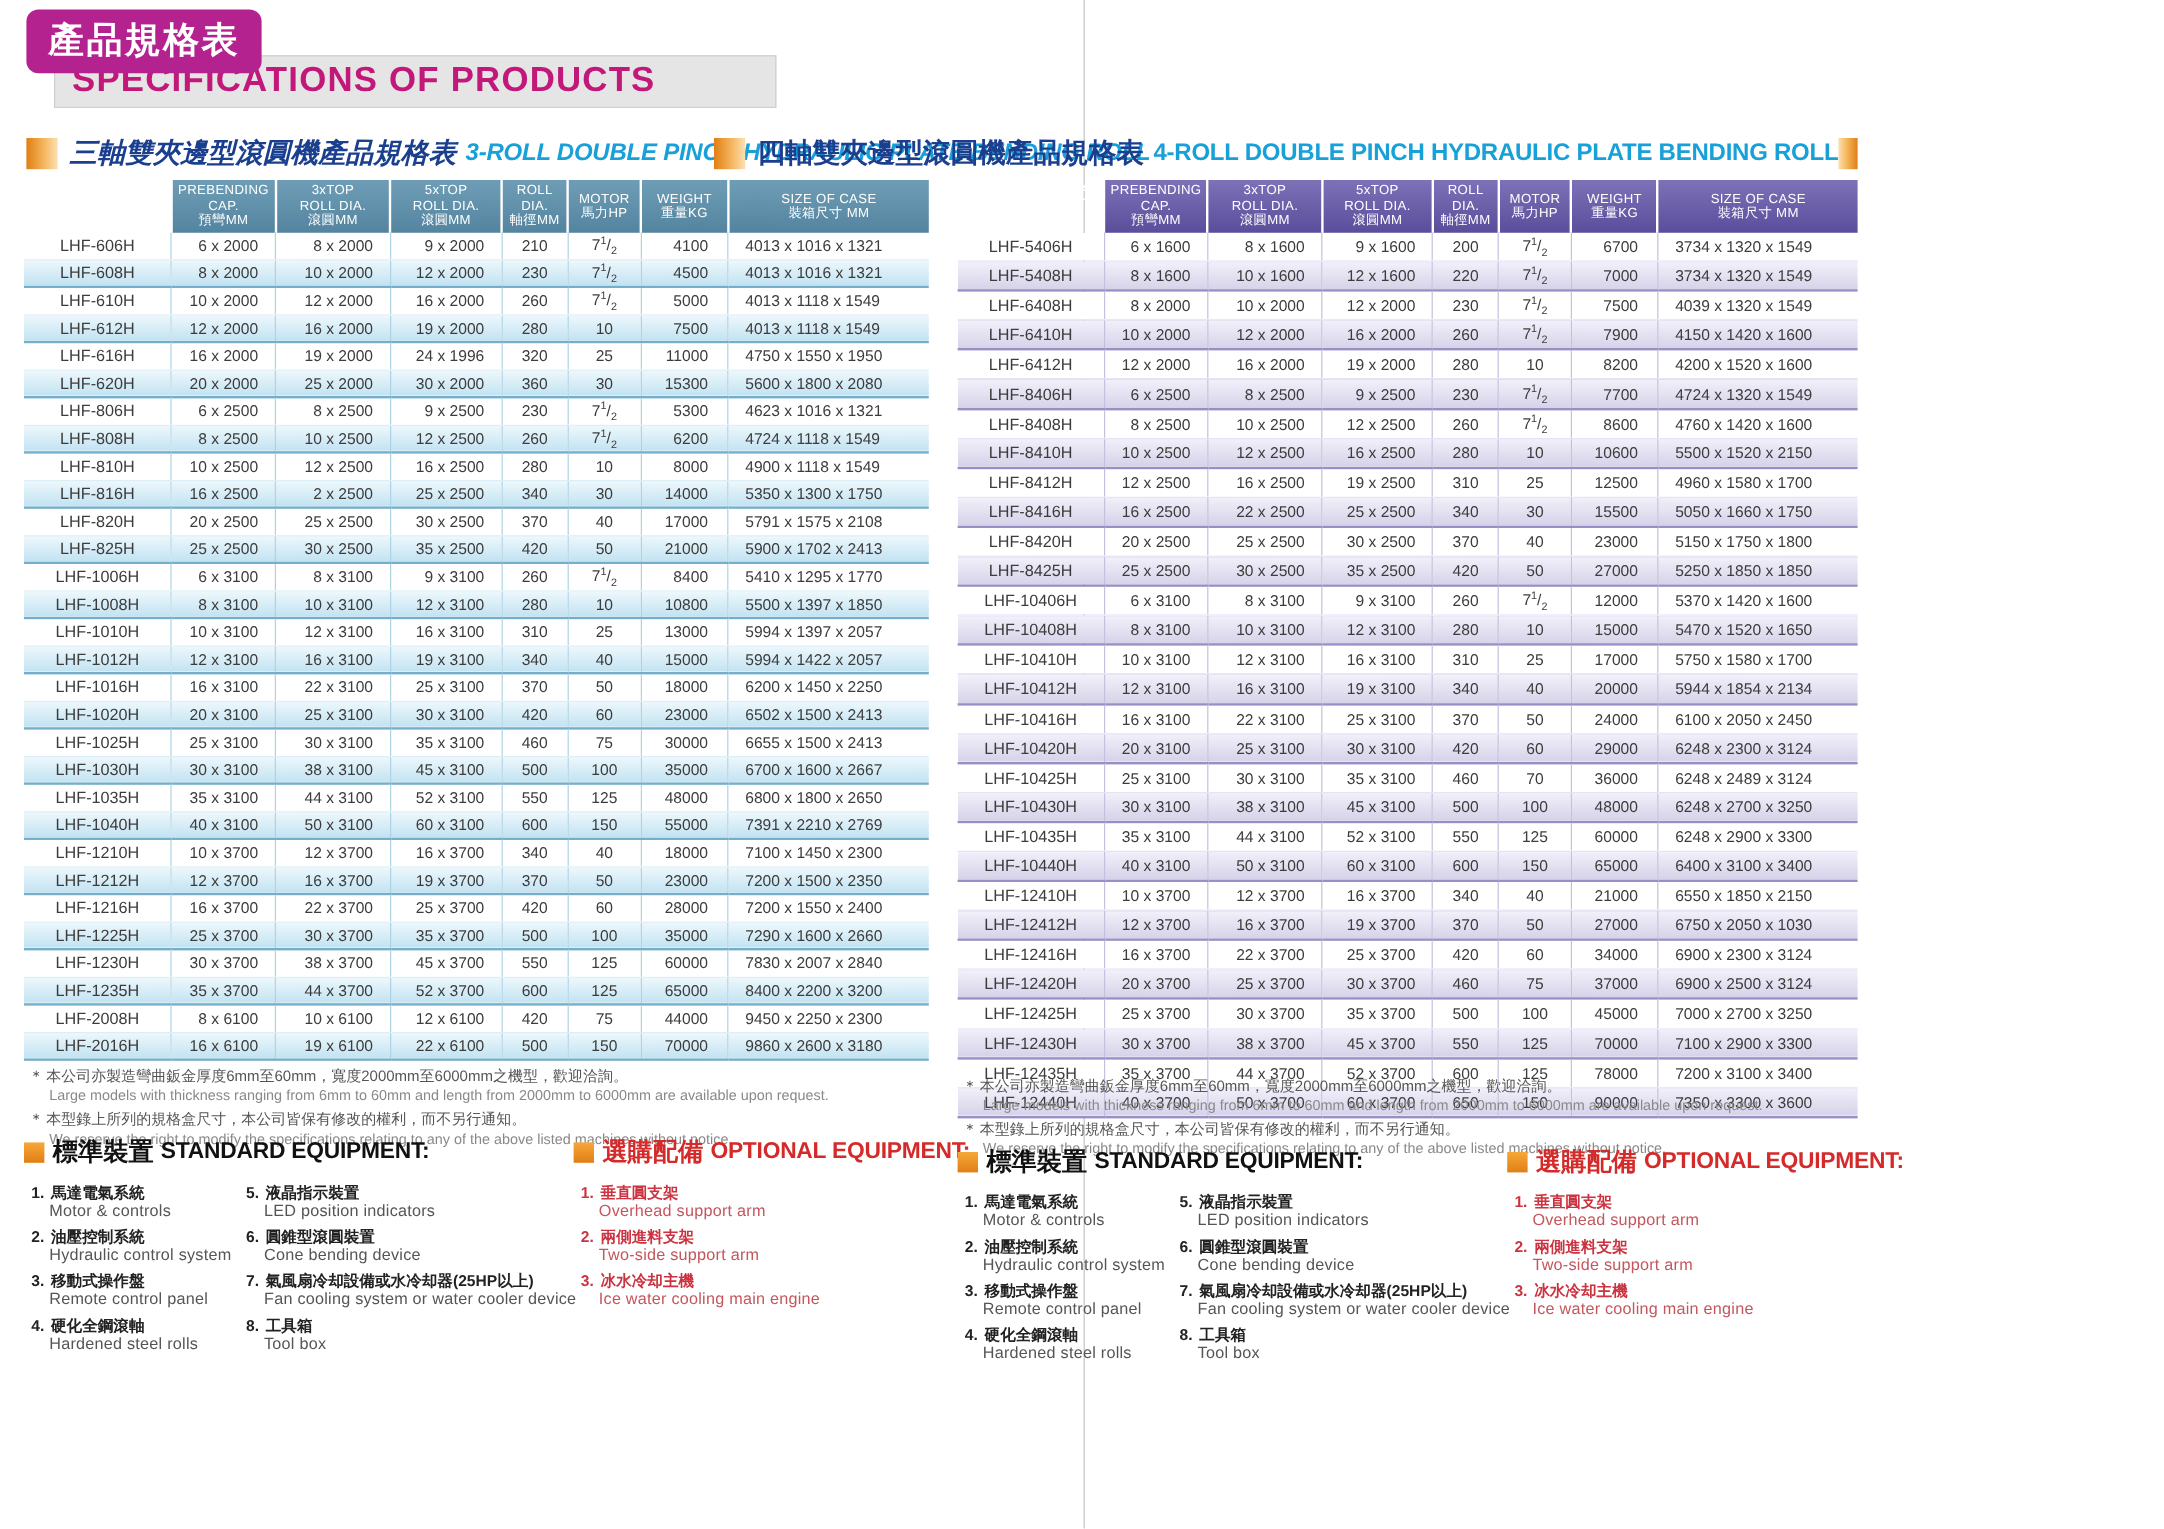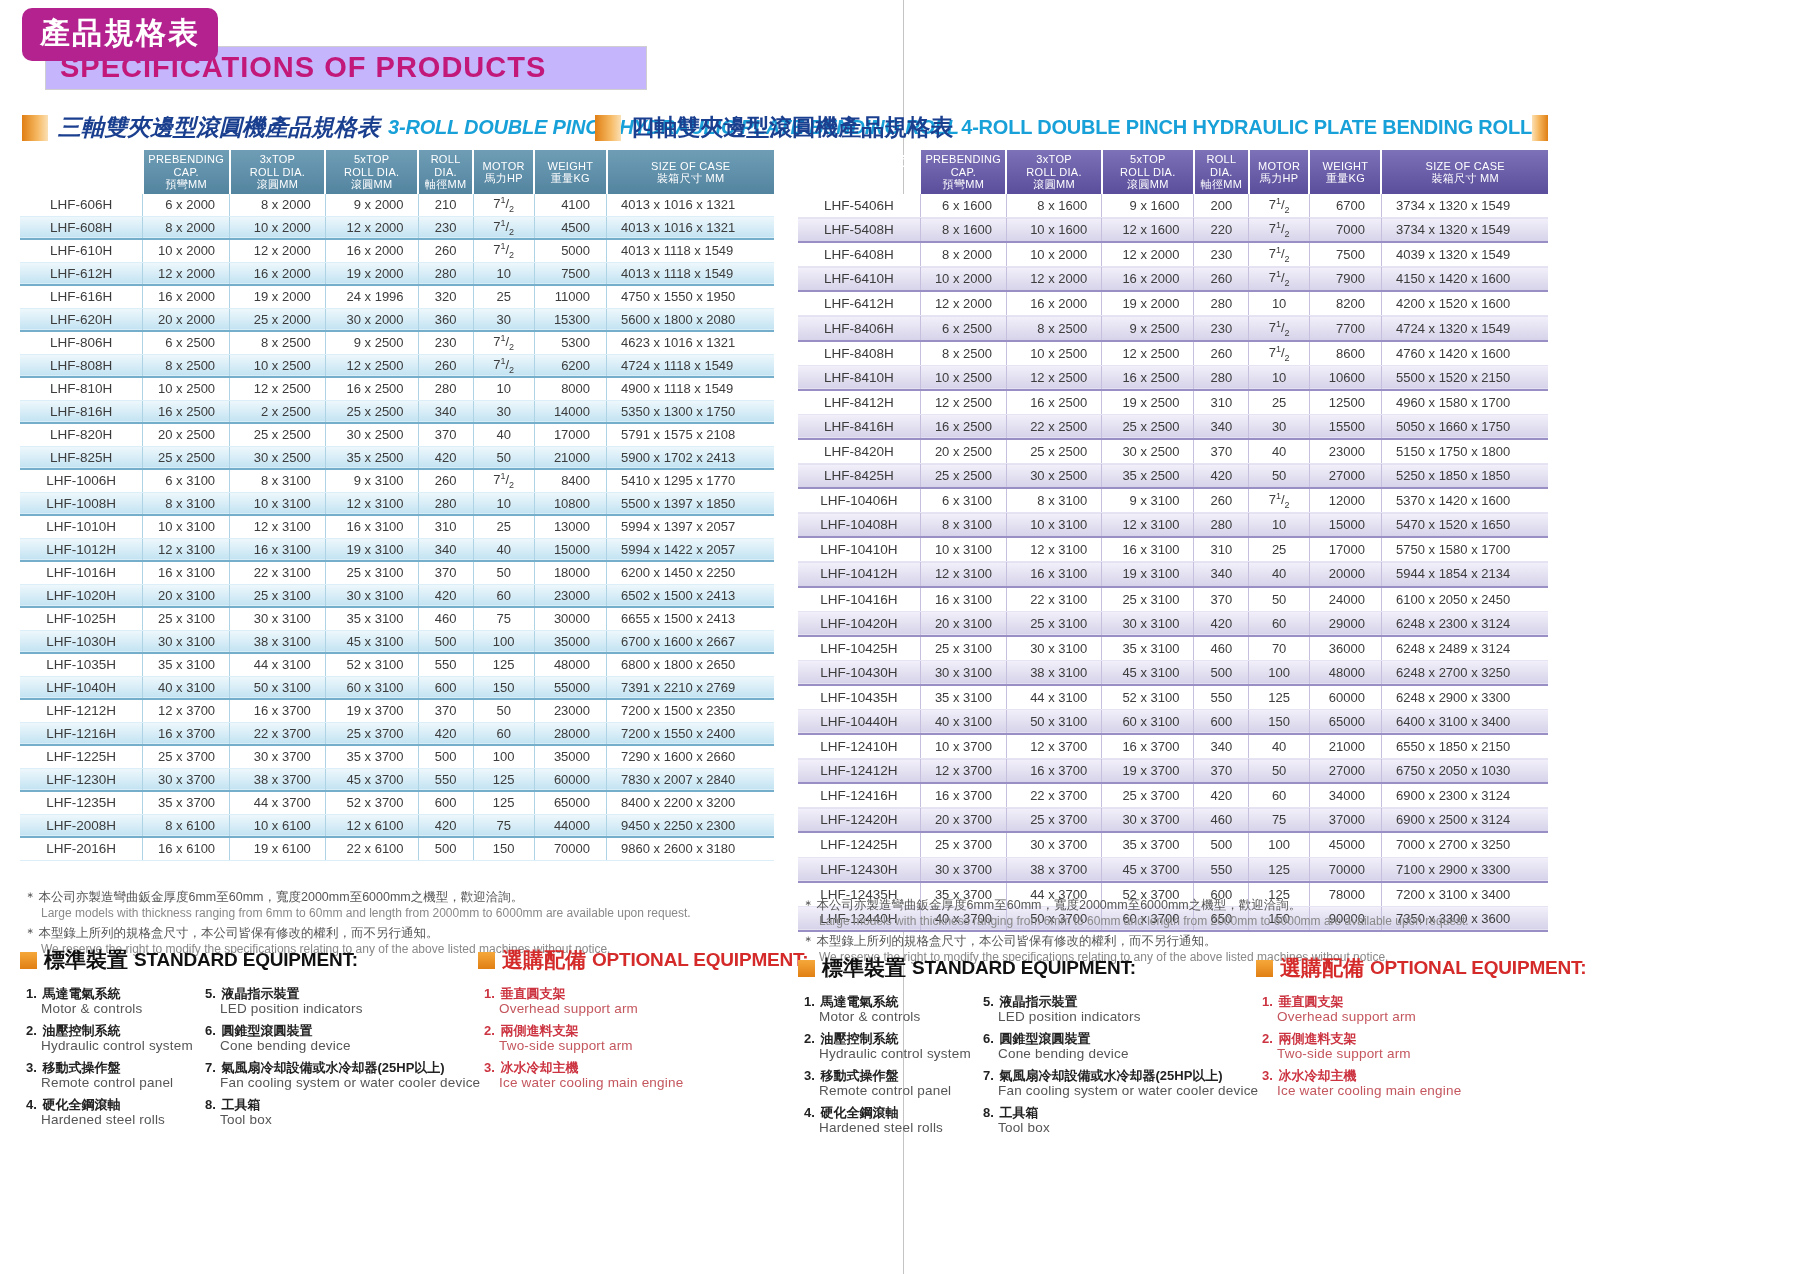--- a/index.html
+++ b/index.html
@@ -4,21 +4,21 @@
 <title>Specifications of Products</title>
 <style>
   html,body{margin:0;padding:0;background:#fff;}
   .page{position:relative;width:1803px;height:1274px;background:#ffffff;overflow:hidden;
         font-family:"Liberation Sans","DejaVu Sans",sans-serif;}
   .v-divider{position:absolute;left:903px;top:0;width:1px;height:1274px;background:#c4c4c4;}
 
   
   .badge{position:absolute;left:22px;top:8px;background:#b3228f;color:#fff;
          font-size:30px;font-weight:bold;padding:5px 18px 7px 18px;border-radius:10px;letter-spacing:2px;z-index:3;}
-  .heading-box{position:absolute;left:45px;top:46px;width:600px;height:42px;border:1px solid #cfcfcf;background:#c4b5fd;z-index:2;}
+  .heading-box{position:absolute;left:45px;top:46px;width:600px;height:42px;border:1px solid #cfcfcf;background:#e5e5e5;z-index:2;}
   .heading-text{display:block;margin:4px 0 0 14px;font-size:29px;font-weight:bold;color:#c2187a;letter-spacing:1px;white-space:nowrap;}
 
   
   .section-title{position:absolute;display:flex;align-items:center;white-space:nowrap;}
   .left-title{left:22px;top:112px;font-style:italic;}
   .right-title{left:800px;top:112px;width:748px;justify-content:flex-end;}
   .orange-sq{display:inline-block;width:26px;height:26px;margin-right:10px;
              background:linear-gradient(90deg,#e07f14 0%,#f6b963 60%,#fbe0b4 100%);flex:0 0 auto;}
   .title-zh{font-size:23px;font-weight:bold;color:#1b3f8f;margin-right:8px;}
   .title-en{font-size:20px;font-weight:bold;color:#18a0d8;letter-spacing:-0.2px;}
@@ -385,20 +385,30 @@
             <td class="c-model">LHF-1040H</td>
             <td class="c-preb">40 x 3100</td>
             <td class="c-t3">50 x 3100</td>
             <td class="c-t5">60 x 3100</td>
             <td class="c-roll">600</td>
             <td class="c-motor">150</td>
             <td class="c-weight">55000</td>
             <td class="c-size">7391 x 2210 x 2769</td>
           </tr>
           <tr>
+            <td class="c-model">LHF-1210H</td>
+            <td class="c-preb">10 x 3700</td>
+            <td class="c-t3">12 x 3700</td>
+            <td class="c-t5">16 x 3700</td>
+            <td class="c-roll">340</td>
+            <td class="c-motor">40</td>
+            <td class="c-weight">18000</td>
+            <td class="c-size">7100 x 1450 x 2300</td>
+          </tr>
+          <tr>
             <td class="c-model">LHF-1212H</td>
             <td class="c-preb">12 x 3700</td>
             <td class="c-t3">16 x 3700</td>
             <td class="c-t5">19 x 3700</td>
             <td class="c-roll">370</td>
             <td class="c-motor">50</td>
             <td class="c-weight">23000</td>
             <td class="c-size">7200 x 1500 x 2350</td>
           </tr>
           <tr>

